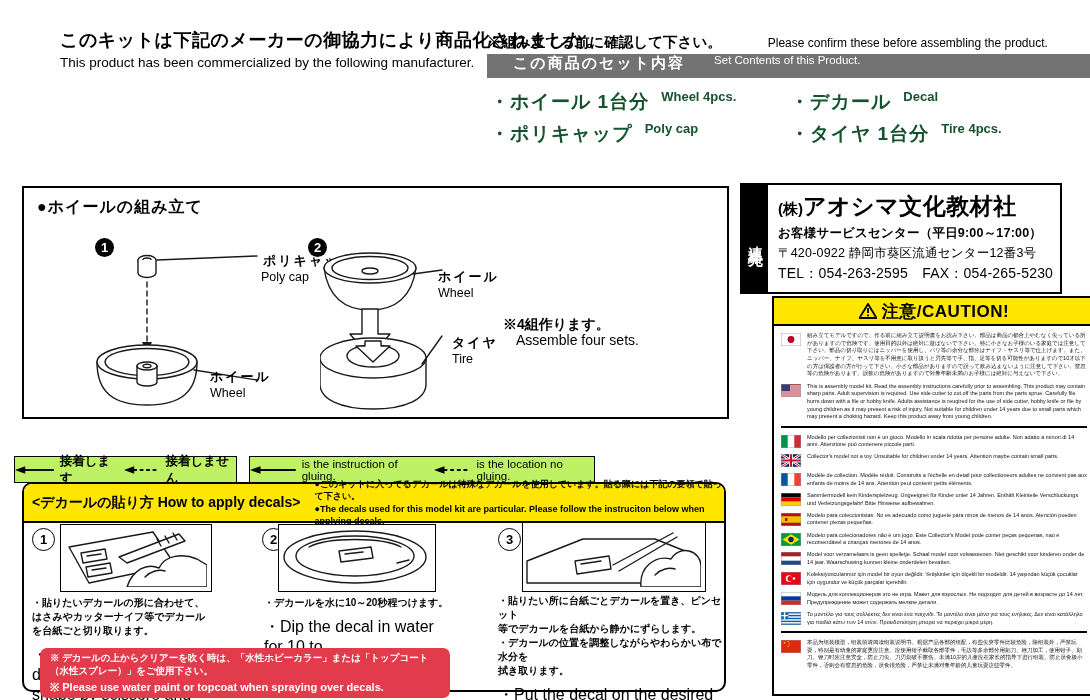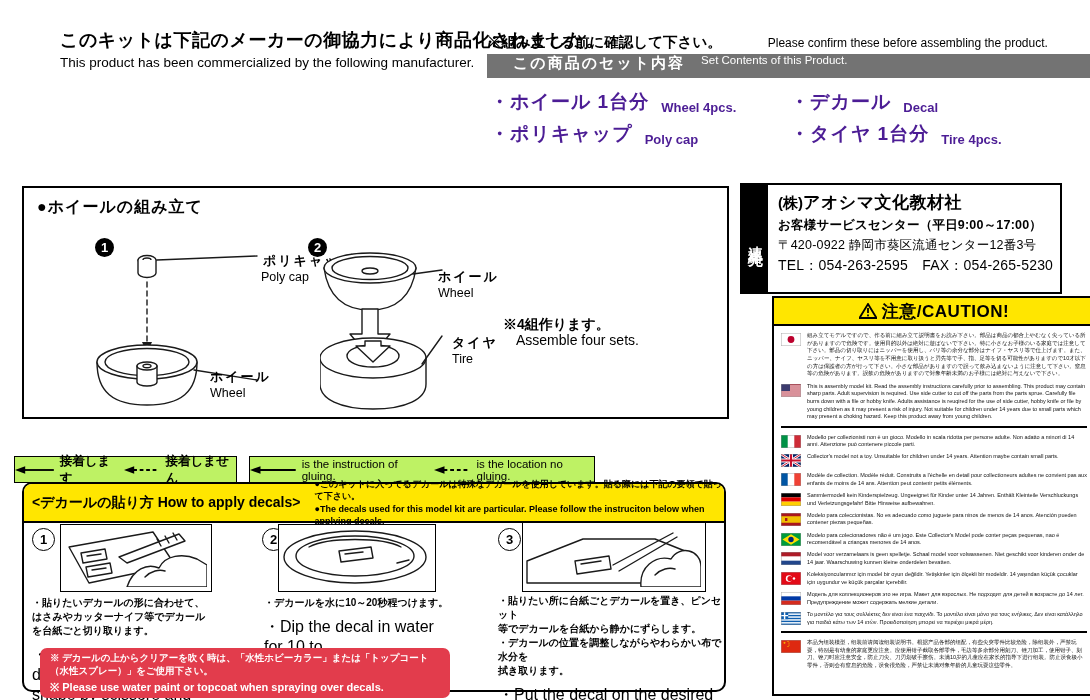--- a/index.html
+++ b/index.html
@@ -6,22 +6,22 @@
   body{width:1090px;height:700px;position:relative;font-family:"Liberation Sans",sans-serif;color:#000;overflow:hidden;}
   .abs{position:absolute;}
   .pre{white-space:pre-line;}
   
   .hdr-jp{font-size:18px;font-weight:bold;letter-spacing:0.5px;}
   .hdr-en{font-size:13.5px;margin-top:3px;}
   .confirm-jp{font-size:14.5px;font-weight:bold;}
   .confirm-en{font-size:12px;margin-left:6px;padding-left:40px;}
   .black-bar{background:#737373;color:#fff;display:flex;align-items:flex-start;padding:0 26px;}
   .black-bar .jp{font-size:15px;font-weight:bold;letter-spacing:2px;}
-  .black-bar .en{font-size:11.5px;margin-left:16px;}
-  .set-item{display:flex;align-items:flex-end;color:#4c1d95;}
+  .black-bar .en{font-size:11.5px;margin-left:29px;}
+  .set-item{display:flex;align-items:flex-start;color:#14532d;}
   .set-item .jp{font-size:19px;font-weight:bold;letter-spacing:1px;}
   .set-item .en{font-size:13px;font-weight:bold;margin-left:12px;}
   
   .box{border:2px solid #000;background:#fff;}
   .asm-title{font-size:16px;font-weight:bold;letter-spacing:1px;}
   .numdot{width:19px;height:19px;border-radius:50%;background:#000;color:#fff;display:flex;align-items:center;justify-content:center;font-size:13px;font-weight:bold;}
   .lbl-jp{font-size:13px;font-weight:bold;letter-spacing:2px;}
   .lbl-en{font-size:12.5px;}
   .note-jp{font-size:14px;font-weight:bold;}
   .note-en{font-size:14px;}
@@ -44,21 +44,21 @@
   .warn-box{background:#e23c4c;border-radius:7px;color:#fff;padding:4px 10px;}
   .warn-jp{font-size:9.5px;font-weight:bold;}
   .warn-en{font-size:11px;font-weight:bold;margin-top:1px;}
   
   .contact{border:2px solid #000;display:flex;}
   .contact-side{width:26px;background:#000;color:#fff;display:flex;align-items:center;justify-content:center;}
   .contact-side span{writing-mode:vertical-rl;text-orientation:upright;font-size:15px;font-weight:bold;letter-spacing:3px;}
   .contact-main{padding:6px 0 0 10px;}
   .company{display:flex;align-items:baseline;}
   .company .pref{font-size:15px;font-weight:bold;}
-  .company .name{font-size:17px;font-weight:bold;letter-spacing:0.5px;}
+  .company .name{font-size:23px;font-weight:bold;letter-spacing:0.5px;}
   .c-line{font-size:12.5px;margin-top:3px;letter-spacing:0.2px;}
   .c-line.b2{font-weight:bold;}
   .c-line.tel{font-size:14px;}
   
   .caution{border:2px solid #000;background:#fff;display:flex;flex-direction:column;}
   .caution-head{height:26px;background:#ffe600;border-bottom:2px solid #000;display:flex;align-items:center;justify-content:center;gap:5px;}
   .caution-head .t{font-size:17px;font-weight:bold;letter-spacing:0.5px;}
   .caution-body{flex:1;padding:6px 7px 4px 7px;overflow:hidden;}
   .c-row{display:flex;gap:6px;margin-bottom:4.5px;align-items:flex-start;}
   .c-row .txt{flex:1;font-size:5.5px;line-height:1.4;color:#111;}

